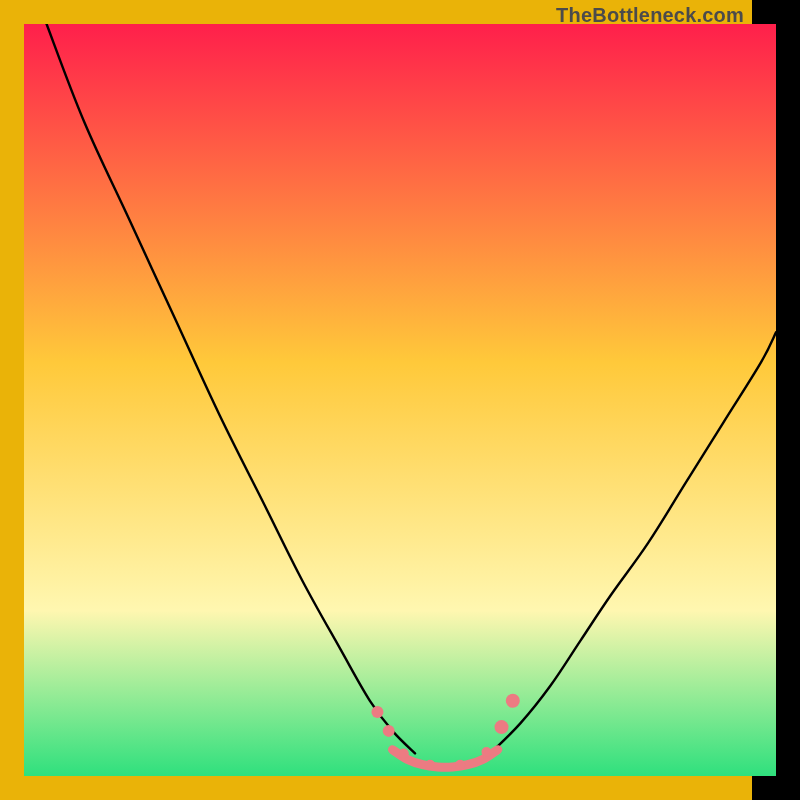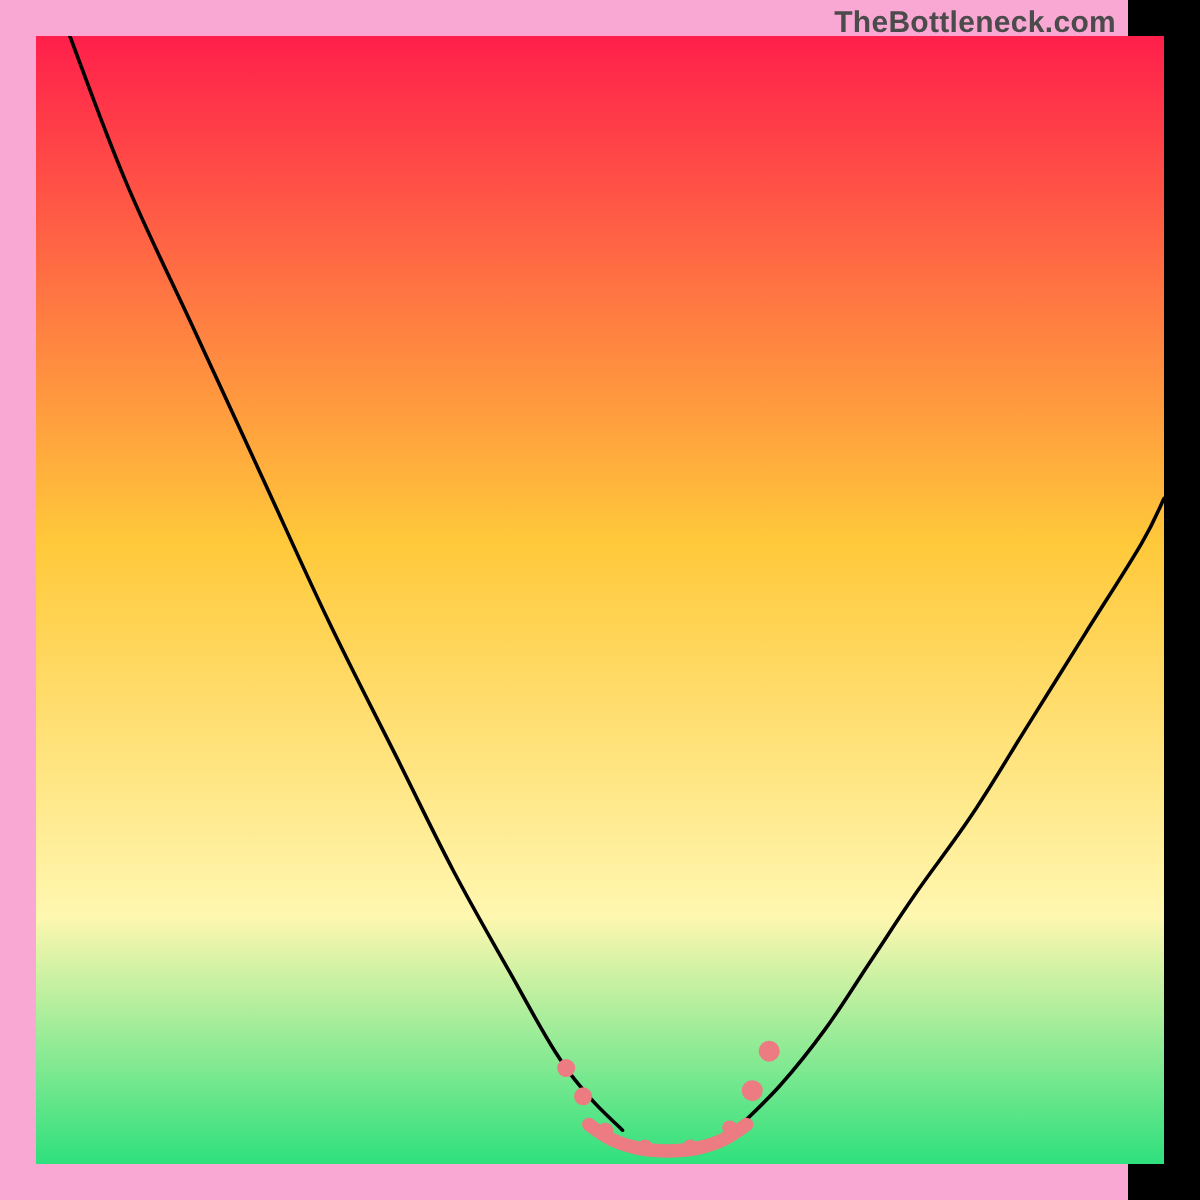--- a/index.html
+++ b/index.html
@@ -10,21 +10,21 @@
     background: #000;
     overflow: hidden;
     font-family: Arial, Helvetica, sans-serif;
   }
   .frame {
     position: absolute;
     left: 0;
     top: 0;
     width: 752px;
     height: 800px;
-    background: #f9a8d4;
+    background: #eab308;
   }
   .plot {
     position: absolute;
     left: 24px;
     top: 24px;
     width: 752px;
     height: 752px;
   }
   .watermark {
     position: absolute;

